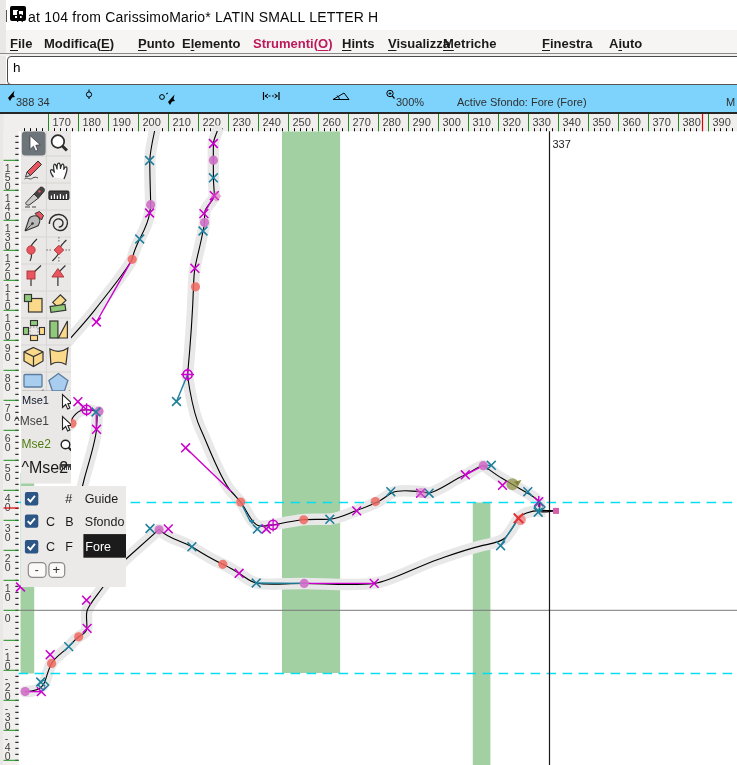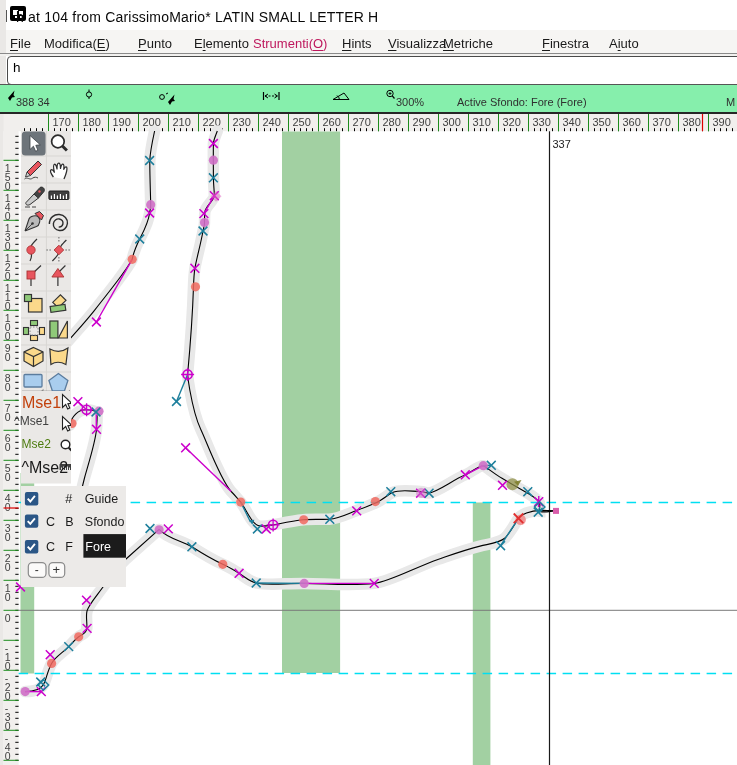--- a/index.html
+++ b/index.html
@@ -3,28 +3,28 @@
 <meta charset="utf-8">
 <style>
   html,body{margin:0;padding:0;}
   body{width:737px;height:765px;overflow:hidden;position:relative;background:#fff;
        font-family:"Liberation Sans", sans-serif;}
   .abs{position:absolute;}
   #leftsliver{left:0;top:0;width:6px;height:765px;background:#eae8e6;}
   #titlebar{left:6px;top:0;width:731px;height:30px;background:#ffffff;}
   #titleicon{left:10px;top:6px;width:16px;height:15px;background:#000;border-radius:2px;}
   #titletext{left:16px;top:9px;font-size:14px;color:#0a0a0a;white-space:nowrap;letter-spacing:0.2px;}
-  #menubar{left:6px;top:30px;width:731px;height:24px;background:#f6f5f3;font-size:13px;color:#1a1a1a;}
+  #menubar{left:6px;top:30px;width:731px;height:24px;background:#f6f5f3;font-size:13px;color:#1a1a1a;font-weight:bold;}
   #menubar .mi{position:absolute;top:6px;white-space:nowrap;}
   #menubar u{text-decoration-thickness:1px;text-underline-offset:2px;}
   #menushadow{left:0px;top:53px;width:737px;height:1px;background:#8a8a8a;}
   #belowmenu{left:0px;top:54px;width:737px;height:2px;background:#f2f1ef;}
   #inputbox{left:7px;top:56px;width:736px;height:27px;background:#fff;border:1.2px solid #4a4a4a;border-radius:4px;}
   #inputtext{left:13px;top:60px;font-size:13.5px;color:#000;}
-  #toolbar{left:0px;top:84px;width:737px;height:29px;background:#86efac;border-top:1px solid #555;}
+  #toolbar{left:0px;top:84px;width:737px;height:29px;background:#7dd3fc;border-top:1px solid #555;}
   #toolbar .t{position:absolute;font-size:11px;color:#303030;}
   #tbborder{left:0px;top:112px;width:737px;height:1.3px;background:#262626;}
   #mainsvg{left:0px;top:113px;}
   #toolpal{left:20.5px;top:131px;width:50.5px;height:352px;}
   #msearea{left:20.5px;top:391px;width:50.5px;height:92.5px;}
   #layerpal{left:20.5px;top:486px;width:105.5px;height:101px;}
 </style>
 </head>
 <body>
 <div class="abs" id="leftsliver"></div>
@@ -36,21 +36,21 @@
   <rect x="9" y="5" width="4" height="4" fill="#fff"></rect>
   <rect x="5" y="10" width="2" height="2" fill="#fff"></rect>
   <rect x="10" y="10" width="2" height="2" fill="#fff"></rect>
  </svg>
 </div>
 <div class="abs" id="titletext">h at 104 from CarissimoMario* LATIN SMALL LETTER H</div>
 <div class="abs" id="menubar">
   <span class="mi" style="left:4px"><u>F</u>ile</span>
   <span class="mi" style="left:38px">Modifica(<u>E</u>)</span>
   <span class="mi" style="left:132px"><u>P</u>unto</span>
-  <span class="mi" style="left:188px">E<u>l</u>emento</span>
+  <span class="mi" style="left:176px">E<u>l</u>emento</span>
   <span class="mi" style="left:247px;color:#be185d">Strumenti(<u>O</u>)</span>
   <span class="mi" style="left:336px"><u>H</u>ints</span>
   <span class="mi" style="left:382px"><u>V</u>isualizza</span>
   <span class="mi" style="left:437px"><u>M</u>etriche</span>
   <span class="mi" style="left:536px"><u>F</u>inestra</span>
   <span class="mi" style="left:603px">A<u>i</u>uto</span>
 </div>
 <div class="abs" id="menushadow"></div>
 <div class="abs" id="belowmenu"></div>
 <div class="abs" id="inputbox"></div>
@@ -390,21 +390,21 @@
       </g>
 <g transform="translate(39,48)">
         <circle cx="5.5" cy="5.5" r="4.3" fill="#fff" stroke="#222" stroke-width="1.4"></circle>
         <line x1="8.7" y1="8.7" x2="12" y2="12" stroke="#222" stroke-width="2"></line>
       </g>
 <g transform="translate(38.5,73)">
         <rect x="0" y="0" width="13" height="6" rx="0.5" fill="#3f3f3f"></rect>
         <path d="M2,6 v-2.5 M4,6 v-3.5 M6,6 v-2.5 M8,6 v-3.5 M10,6 v-2.5" stroke="#fff" stroke-width="0.9"></path>
       </g>
     </svg></div>
-<div class="abs" style="left:22px;top:394px;font-size:16px;color:#c2410c">Mse1</div>
+<div class="abs" style="left:22px;top:394px;font-size:11px;color:#0f172a">Mse1</div>
 <div class="abs" style="left:14px;top:414px;font-size:12px;color:#404040">^Mse1</div>
 <div class="abs" style="left:21.5px;top:437px;font-size:12px;color:#4d7c0f">Mse2</div>
 <div class="abs" style="left:21.5px;top:459px;font-size:16px;color:#1a1a1a">^Mse2</div>
 <div class="abs" id="layerpal"><svg width="105.5" height="101">
       <rect x="0" y="0" width="105.5" height="101" fill="#eceae8"></rect>
 <rect x="3.9" y="6" width="13.4" height="13.4" rx="2" fill="#2b5686"></rect>
 <path d="M6.7,12.7 l2.6,2.8 4.6,-5.6" stroke="#fff" stroke-width="1.9" fill="none"></path>
 <rect x="3.9" y="28.4" width="13.4" height="13.4" rx="2" fill="#2b5686"></rect>
 <path d="M6.7,35.1 l2.6,2.8 4.6,-5.6" stroke="#fff" stroke-width="1.9" fill="none"></path>
 <rect x="3.9" y="54" width="13.4" height="13.4" rx="2" fill="#2b5686"></rect>

